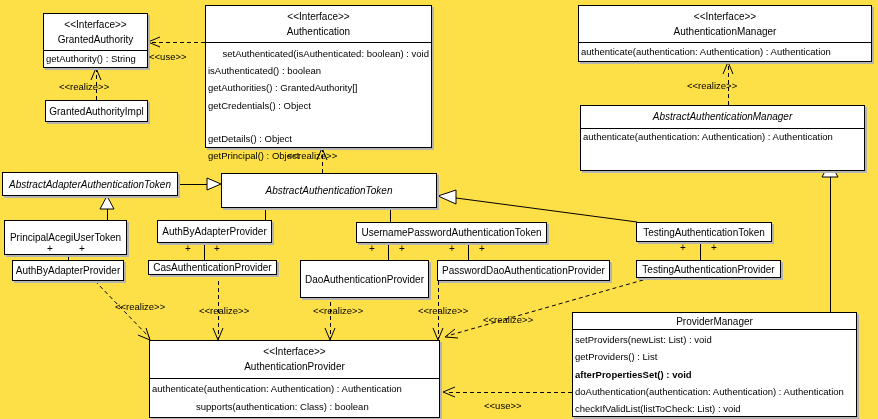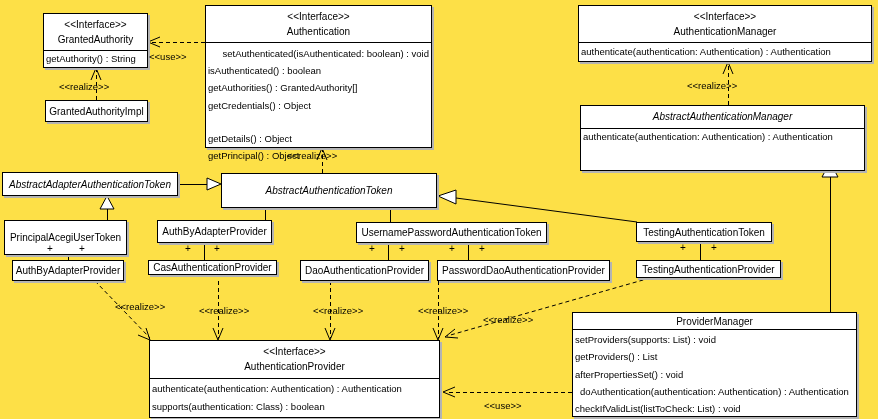--- a/index.html
+++ b/index.html
@@ -149,50 +149,50 @@
   <div class="uml-class single" style="left:636px;top:222px;width:136px;height:20px;">
     <div class="cname">TestingAuthenticationToken</div>
   </div>
 
   <div class="uml-class single" style="left:12px;top:260px;width:112px;height:21px;">
     <div class="cname">AuthByAdapterProvider</div>
   </div>
   <div class="uml-class single" style="left:148px;top:260px;width:129px;height:15px;">
     <div class="cname">CasAuthenticationProvider</div>
   </div>
-  <div class="uml-class single" style="left:300px;top:260px;width:129px;height:21px;">
+  <div class="uml-class single" style="left:300px;top:260px;width:129px;height:38px;">
     <div class="cname">DaoAuthenticationProvider</div>
   </div>
   <div class="uml-class single" style="left:437px;top:260px;width:173px;height:21px;">
     <div class="cname">PasswordDaoAuthenticationProvider</div>
   </div>
   <div class="uml-class single" style="left:636px;top:260px;width:145px;height:18px;">
     <div class="cname">TestingAuthenticationProvider</div>
   </div>
 
   <div class="uml-class" style="left:149px;top:340px;width:291px;height:78px;">
     <div class="head" style="height:37px;">
       <div class="stereotype">&lt;&lt;Interface&gt;&gt;</div>
       <div class="cname">AuthenticationProvider</div>
     </div>
     <div class="methods" style="padding-top:1px;">
       <div class="method" style="line-height:18px;">authenticate(authentication: Authentication) : Authentication</div>
-      <div class="method" style="line-height:18px;">supports(authentication: Class) : boolean</div>
+      <div class="method" style="line-height:18px;margin-left:44px;">supports(authentication: Class) : boolean</div>
     </div>
   </div>
 
   <div class="uml-class" style="left:572px;top:312px;width:285px;height:105px;">
     <div class="head" style="height:16px;">
       <div class="cname" style="padding-top:3px;">ProviderManager</div>
     </div>
     <div class="methods" style="padding-top:1px;">
-      <div class="method" style="line-height:17.3px;">setProviders(supports: List) : void</div>
+      <div class="method" style="line-height:17.3px;">setProviders(newList: List) : void</div>
       <div class="method" style="line-height:17.3px;">getProviders() : List</div>
-      <div class="method" style="line-height:17.3px;">afterPropertiesSet() : void</div>
-      <div class="method" style="line-height:17.3px;text-align:center;">doAuthentication(authentication: Authentication) : Authentication</div>
+      <div class="method" style="line-height:17.3px;font-weight:bold;">afterPropertiesSet() : void</div>
+      <div class="method" style="line-height:17.3px;">doAuthentication(authentication: Authentication) : Authentication</div>
       <div class="method" style="line-height:17.3px;">checkIfValidList(listToCheck: List) : void</div>
     </div>
   </div>
 
   <div class="edge-label" style="left:149px;top:51px;">&lt;&lt;use&gt;&gt;</div>
   <div class="edge-label" style="left:59px;top:81px;">&lt;&lt;realize&gt;&gt;</div>
   <div class="edge-label" style="left:287px;top:150px;">&lt;&lt;realize&gt;&gt;</div>
   <div class="edge-label" style="left:687px;top:80px;">&lt;&lt;realize&gt;&gt;</div>
   <div class="edge-label" style="left:115px;top:301px;">&lt;&lt;realize&gt;&gt;</div>
   <div class="edge-label" style="left:199px;top:305px;">&lt;&lt;realize&gt;&gt;</div>

